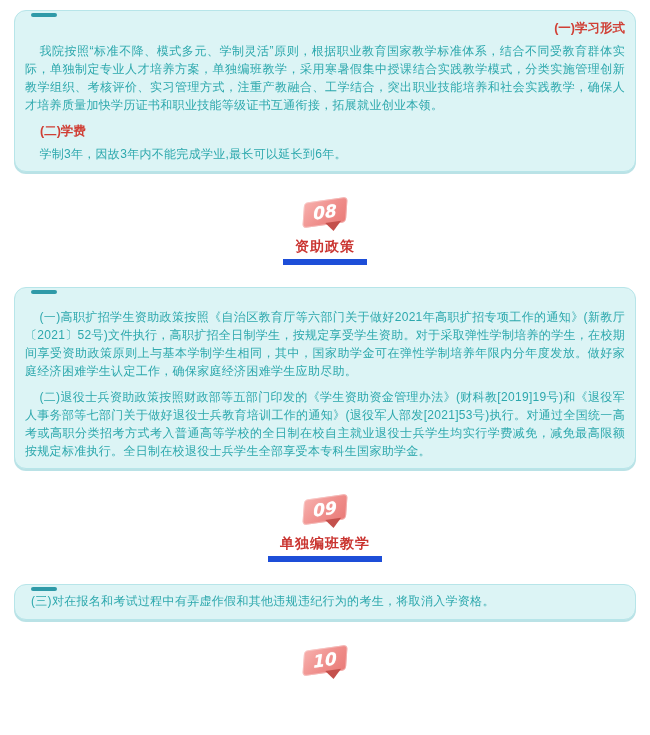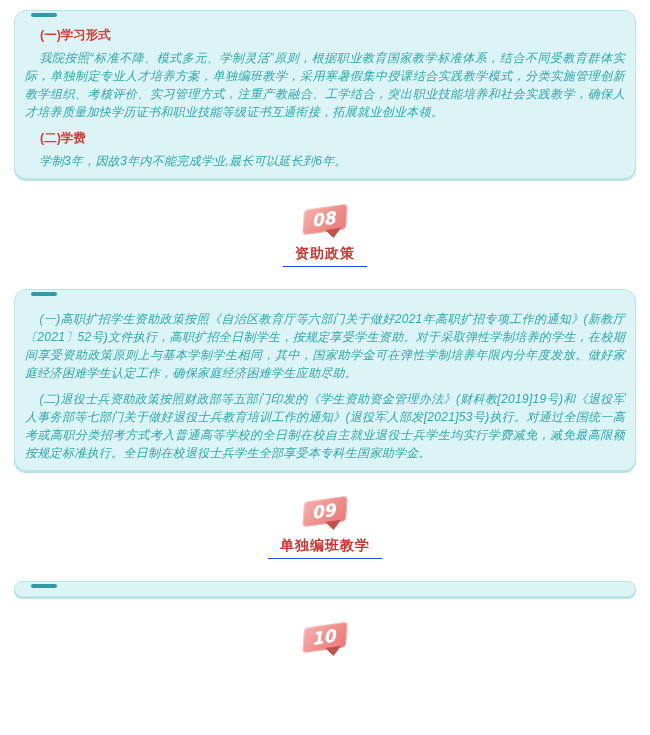--- a/index.html
+++ b/index.html
@@ -23,29 +23,28 @@
     position:absolute;top:2px;left:16px;
     width:26px;height:4px;border-radius:2px;
     background:#2f9aa8;
   }
   .card h4{
     margin:8px 0 5px;
     font-size:12.5px;line-height:18px;
     color:#d03f35;font-weight:bold;
     text-indent:1.2em;
   }
-  .card h4.first{margin-top:9px;}
+  .card h4.first{margin-top:2px;text-align:right;}
   .card p{
     margin:0;
     font-size:12px;line-height:18px;
     color:#2da8ad;
     text-indent:1.2em;
     text-align:justify;
     letter-spacing:.3px;
-    font-style:italic;
   }
   .card p.gap-after{margin-bottom:8px;}
   .card p.li{text-indent:.5em;margin:1px 0;text-align:left;}
 
   
   .section-header{
     text-align:center;
     margin:28px 0 22px;
   }
   .badge{
@@ -74,21 +73,21 @@
     transform:rotate(-8deg) skewX(-6deg);
     color:#ffffff;font-style:italic;font-weight:bold;
     font-size:17px;line-height:1;
     font-family:"DejaVu Sans",sans-serif;
     text-shadow:0 0 1px rgba(255,255,255,.7);
   }
   .section-title{margin-top:2px;}
   .section-title span{
     display:inline-block;
     padding:0 12px 5px;
-    border-bottom:1px solid #1d4ed8;
+    border-bottom:6px solid #1d4ed8;
     color:#ca3531;font-weight:bold;
     font-size:14px;line-height:16px;
     letter-spacing:1px;
   }
 </style>
 </head>
 <body>
 
 <div class="page">
 
@@ -121,20 +120,21 @@
       <span class="badge-shape"></span>
       <span class="badge-num">09</span>
     </div>
     <div class="section-title">
       <span>单独编班教学</span>
     </div>
   </div>
 
   <section class="card">
     <span class="card-dash"></span>
+    <p class="li">(三)对在报名和考试过程中有弄虚作假和其他违规违纪行为的考生，将取消入学资格。</p>
   </section>
 
   <div class="section-header">
     <div class="badge">
       <span class="badge-shape"></span>
       <span class="badge-num">10</span>
     </div>
     
   </div>
 

